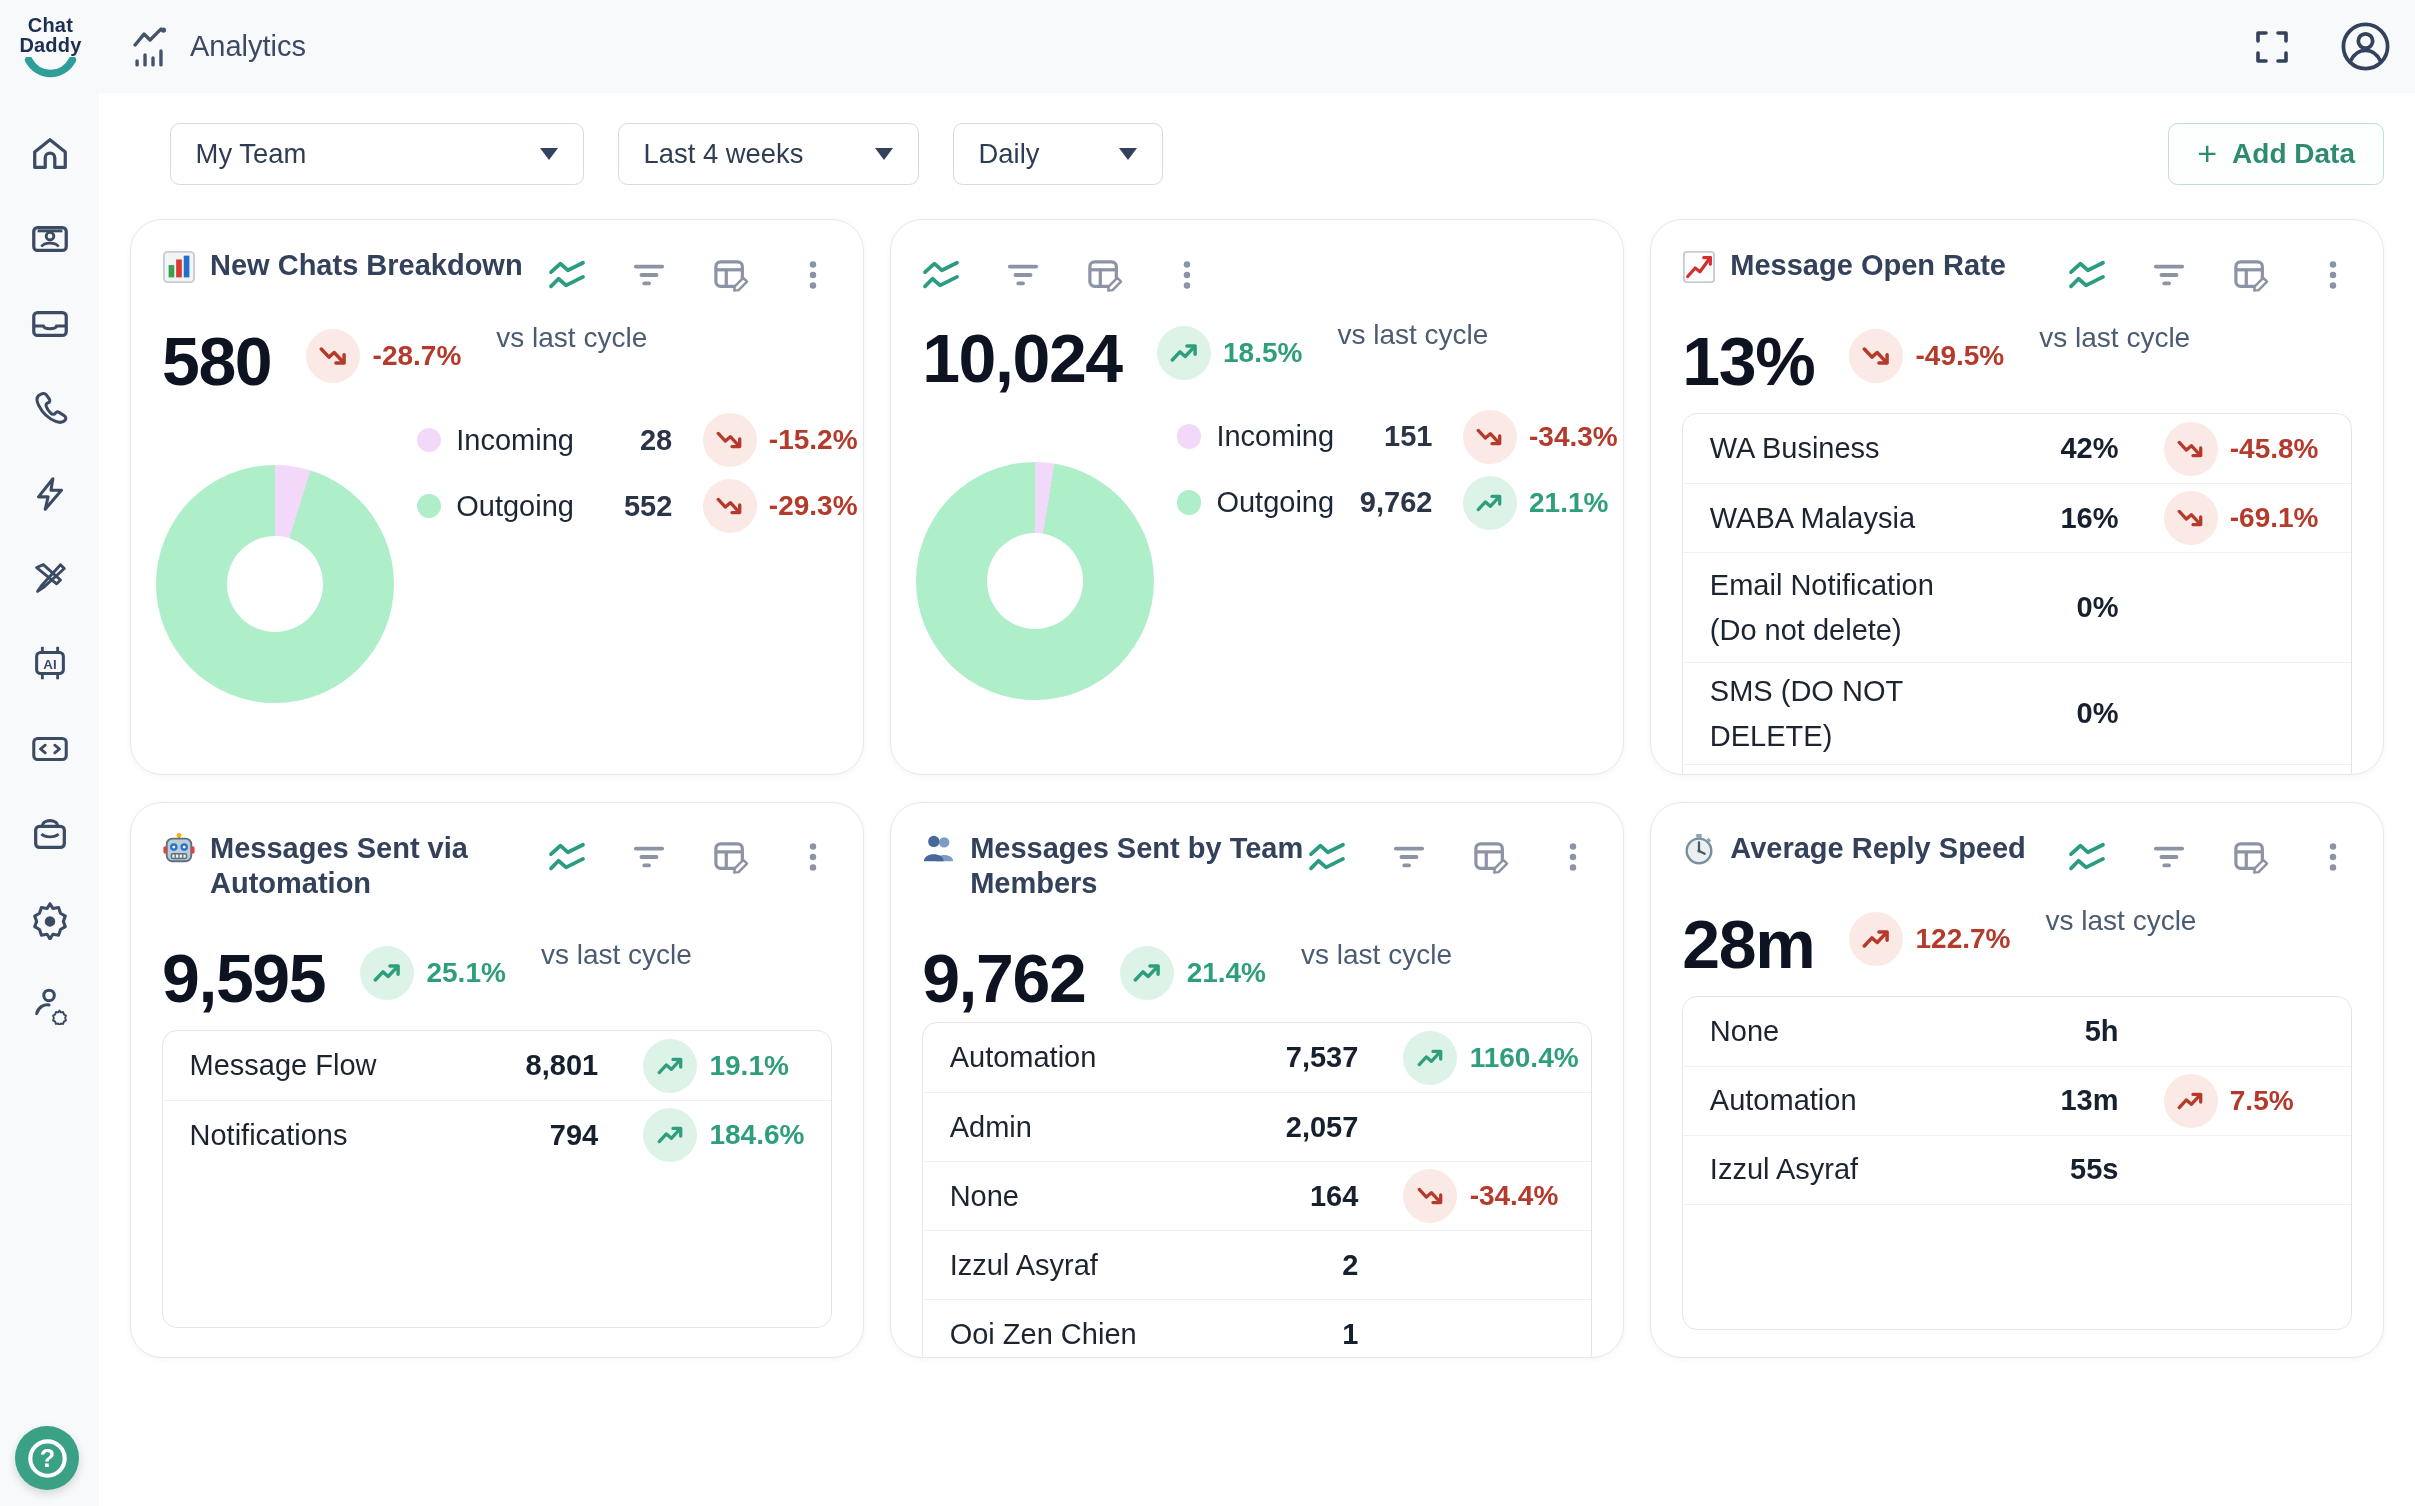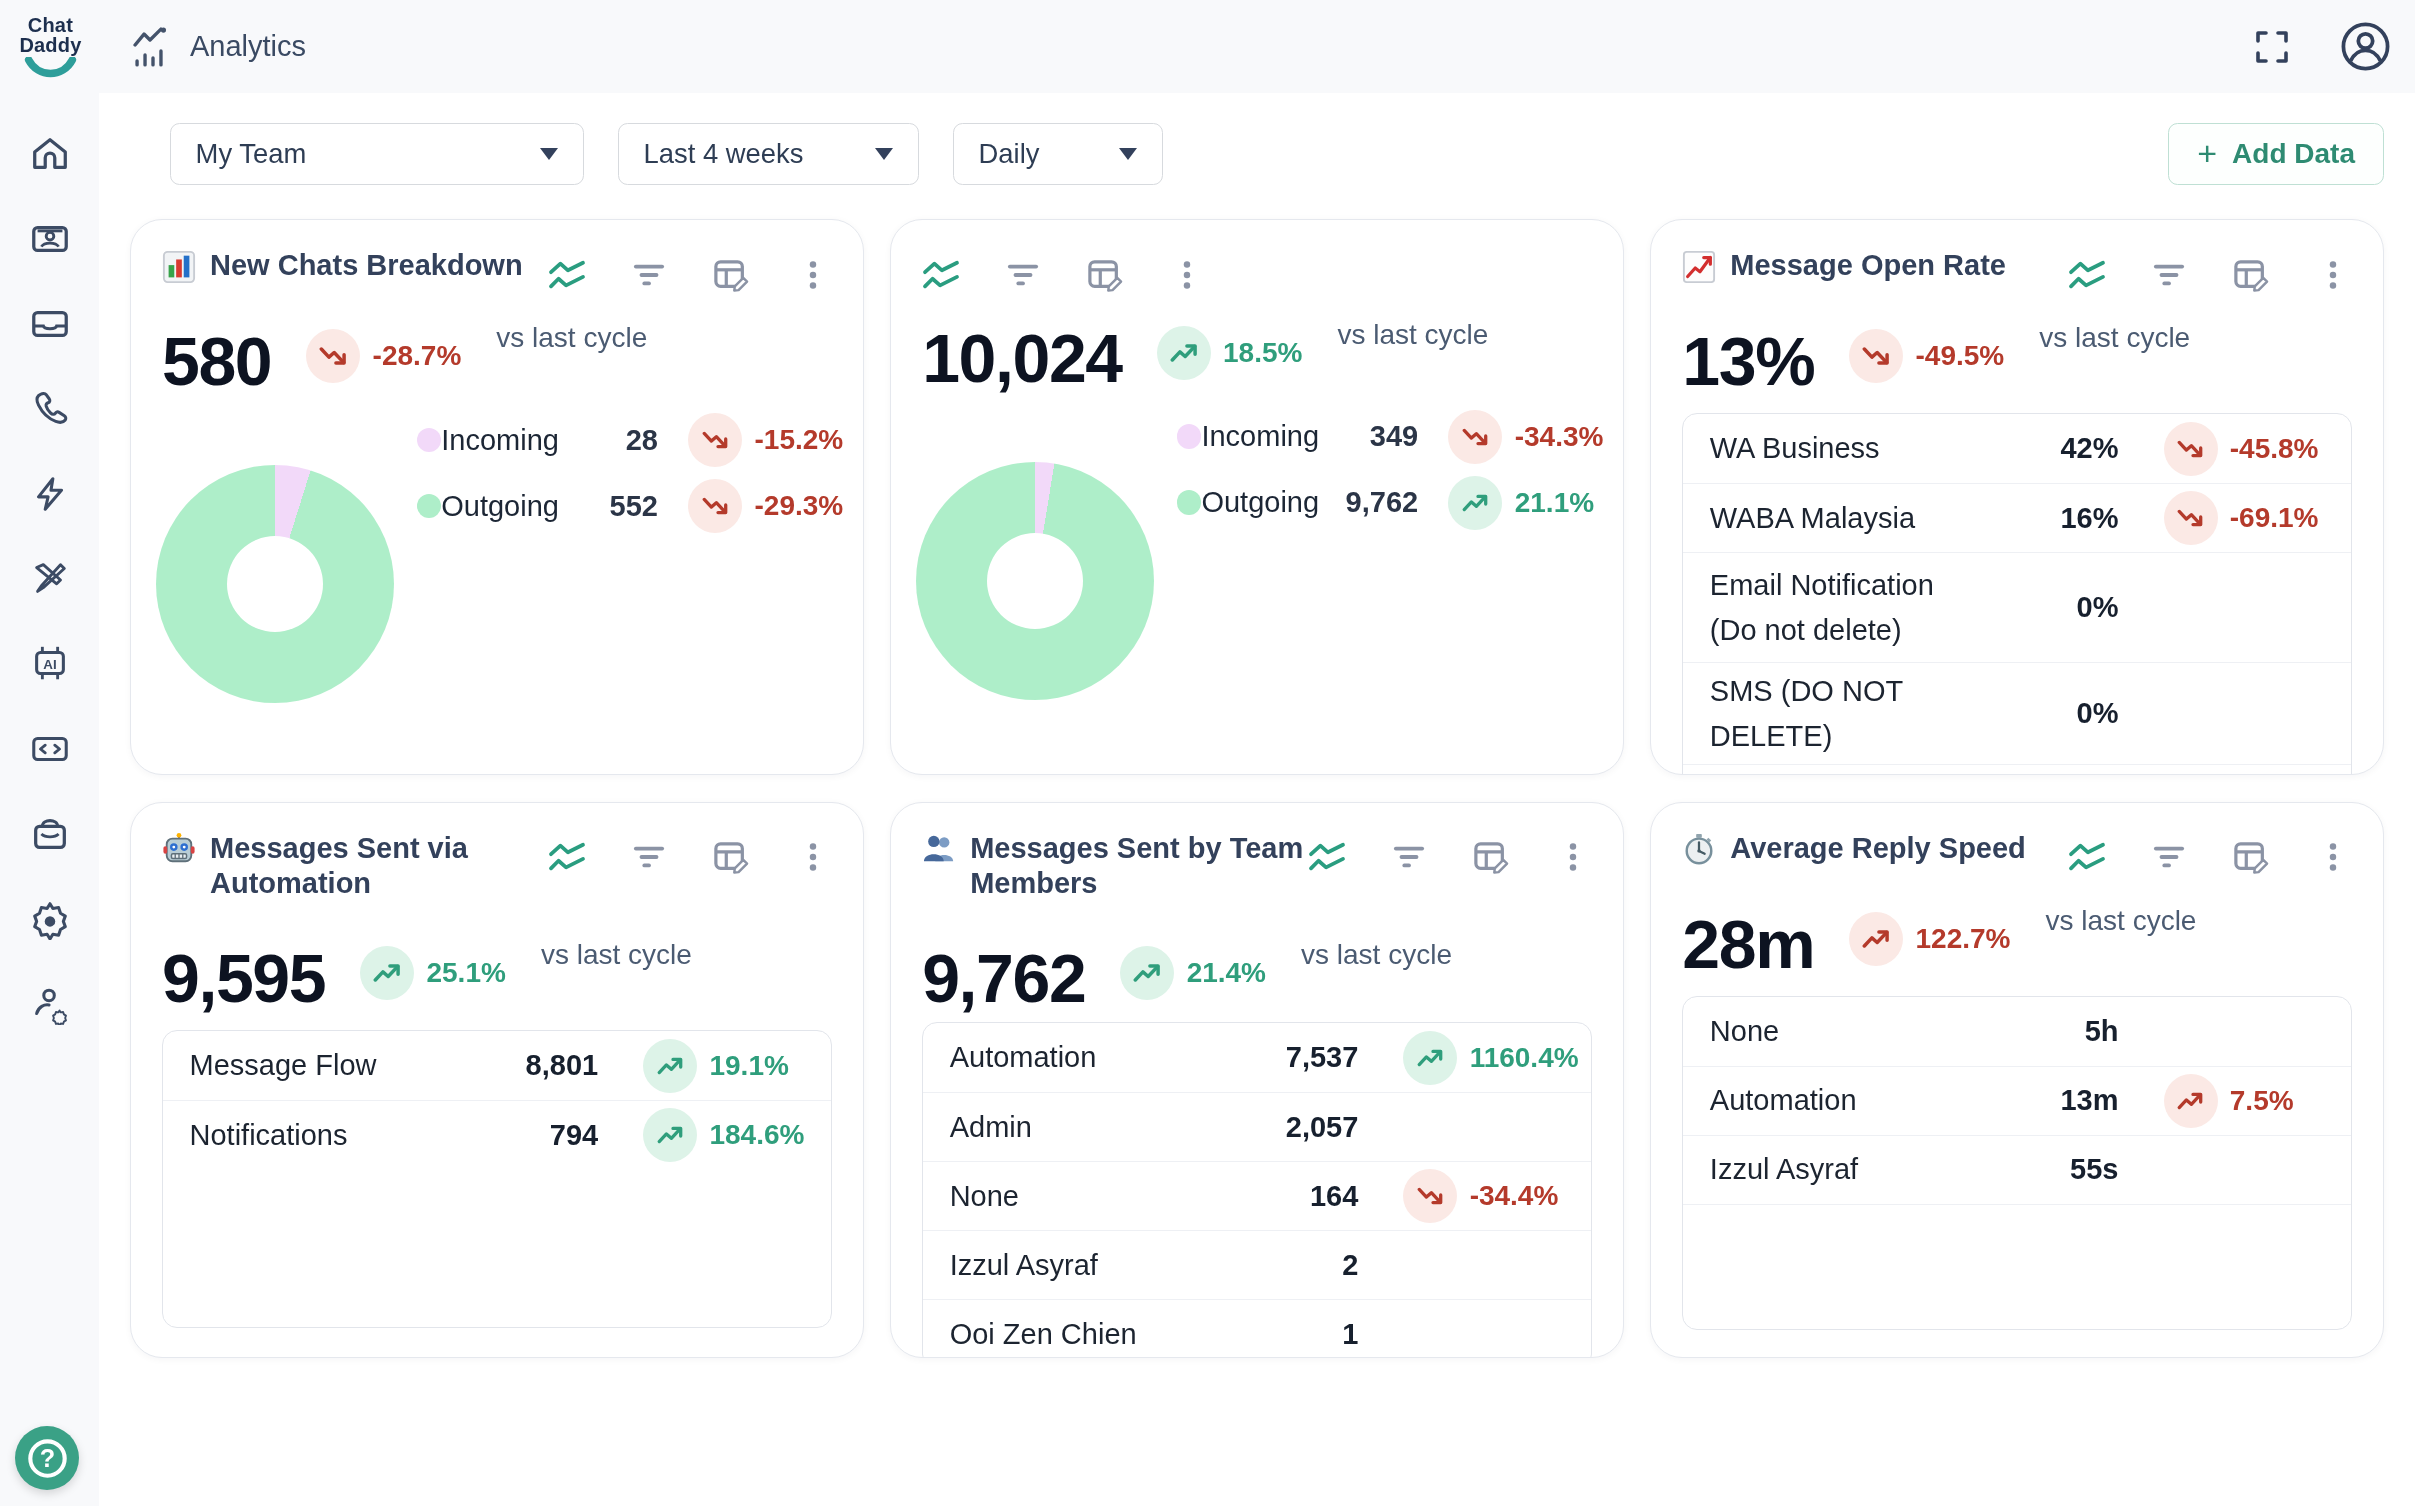--- a/index.html
+++ b/index.html
@@ -51,21 +51,21 @@
   .good .pct { color:#2f9e7c; }
   .bad  .pct { color:#b43a2b; }
   .suffix { font-size:28px; color:#4b5b72; font-weight:400; }
 
   
   .donut-area { position:relative; flex:1; margin-top:23px; }
   .donut { position:absolute; left:-5.7px; top:52px; width:238px; height:238px; border-radius:50%; }
   .donut::after { content:""; position:absolute; inset:71px; background:#fff; border-radius:50%; }
   .legend { position:absolute; top:0; right:0; width:415px; display:flex; flex-direction:column; gap:17px; }
   .legend-row { display:grid; grid-template-columns:1fr 104px 168px; align-items:center; height:49px; }
-  .legend-name { display:flex; align-items:center; font-size:29px; color:#1c2635; }
+  .legend-name { display:flex; align-items:center; gap:15px; font-size:29px; color:#1c2635; }
   .dot { width:24.6px; height:24.6px; border-radius:50%; flex:0 0 auto; }
   .legend-val { font-size:29px; font-weight:700; color:#2b3547; justify-self:end; padding-right:5.7px; }
   .legend-row .pill { justify-self:start; margin-left:24.6px; }
 
   
   .card-table { border:1.9px solid #e2e5eb; border-radius:15px; margin-top:23px; }
   .trow { display:grid; grid-template-columns:minmax(0,1fr) 142px 206px; align-items:center; min-height:69px; padding:5.7px 26.5px; border-top:1.9px solid #eef0f4; }
   .trow:first-child { border-top:none; }
   .tlabel { font-size:29px; color:#1c2430; line-height:1.55; padding-right:9.5px; }
   .tval { font-size:29px; font-weight:700; color:#17202e; justify-self:end; }
@@ -459,21 +459,21 @@
           <span class="suffix">vs last cycle</span>
         </div>
         <div class="donut-area">
           <div class="donut" style="background: conic-gradient(rgb(242, 217, 249) 0deg, rgb(242, 217, 249) 9.40942deg, rgb(174, 238, 201) 9.40942deg, rgb(174, 238, 201) 360deg);"></div>
           <div class="legend">
             <div class="legend-row">
               <span class="legend-name">
                   <span class="dot" style="background:#f2d9f9"></span>
                   <span>Incoming</span>
                 </span>
-              <span class="legend-val">349</span>
+              <span class="legend-val">151</span>
               <span class="pill bad">
                   <span class="disc">
                     <svg width="26.5" height="22" viewBox="0 0 24 20">
                       <use href="#i-trend-down"></use>
                     </svg>
                   </span>
                   <span class="pct">-34.3%</span>
                 </span>
             </div>
             <div class="legend-row">

